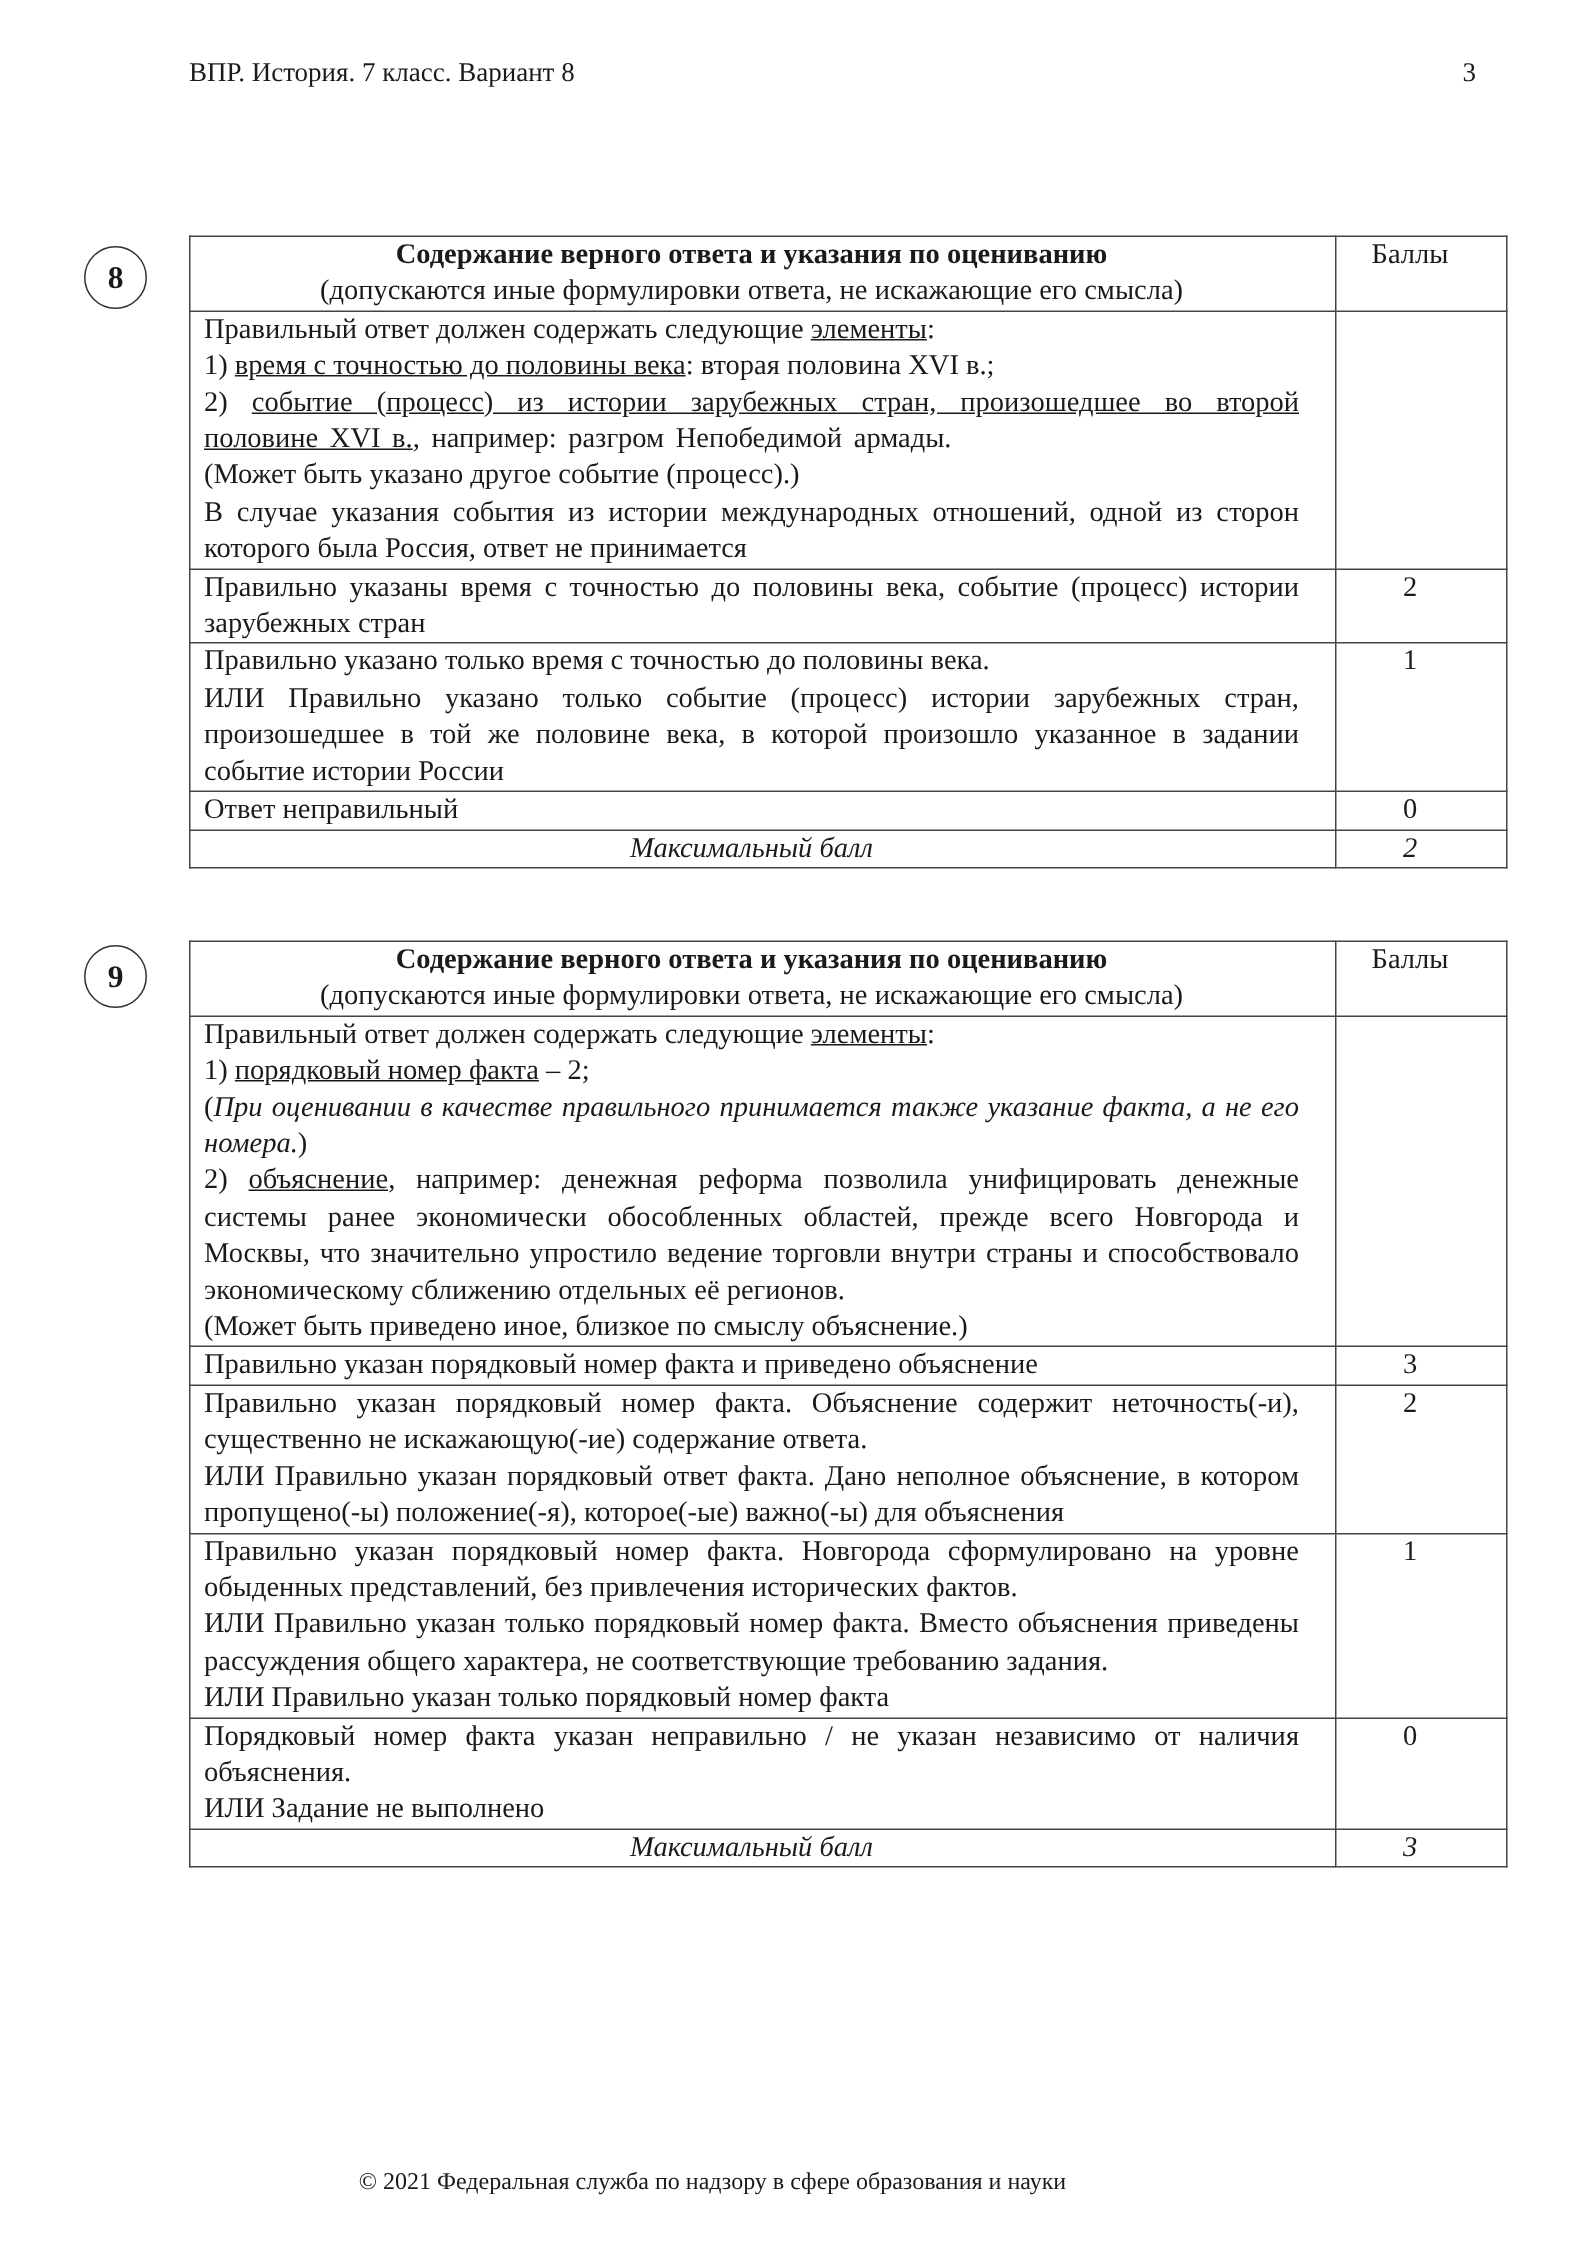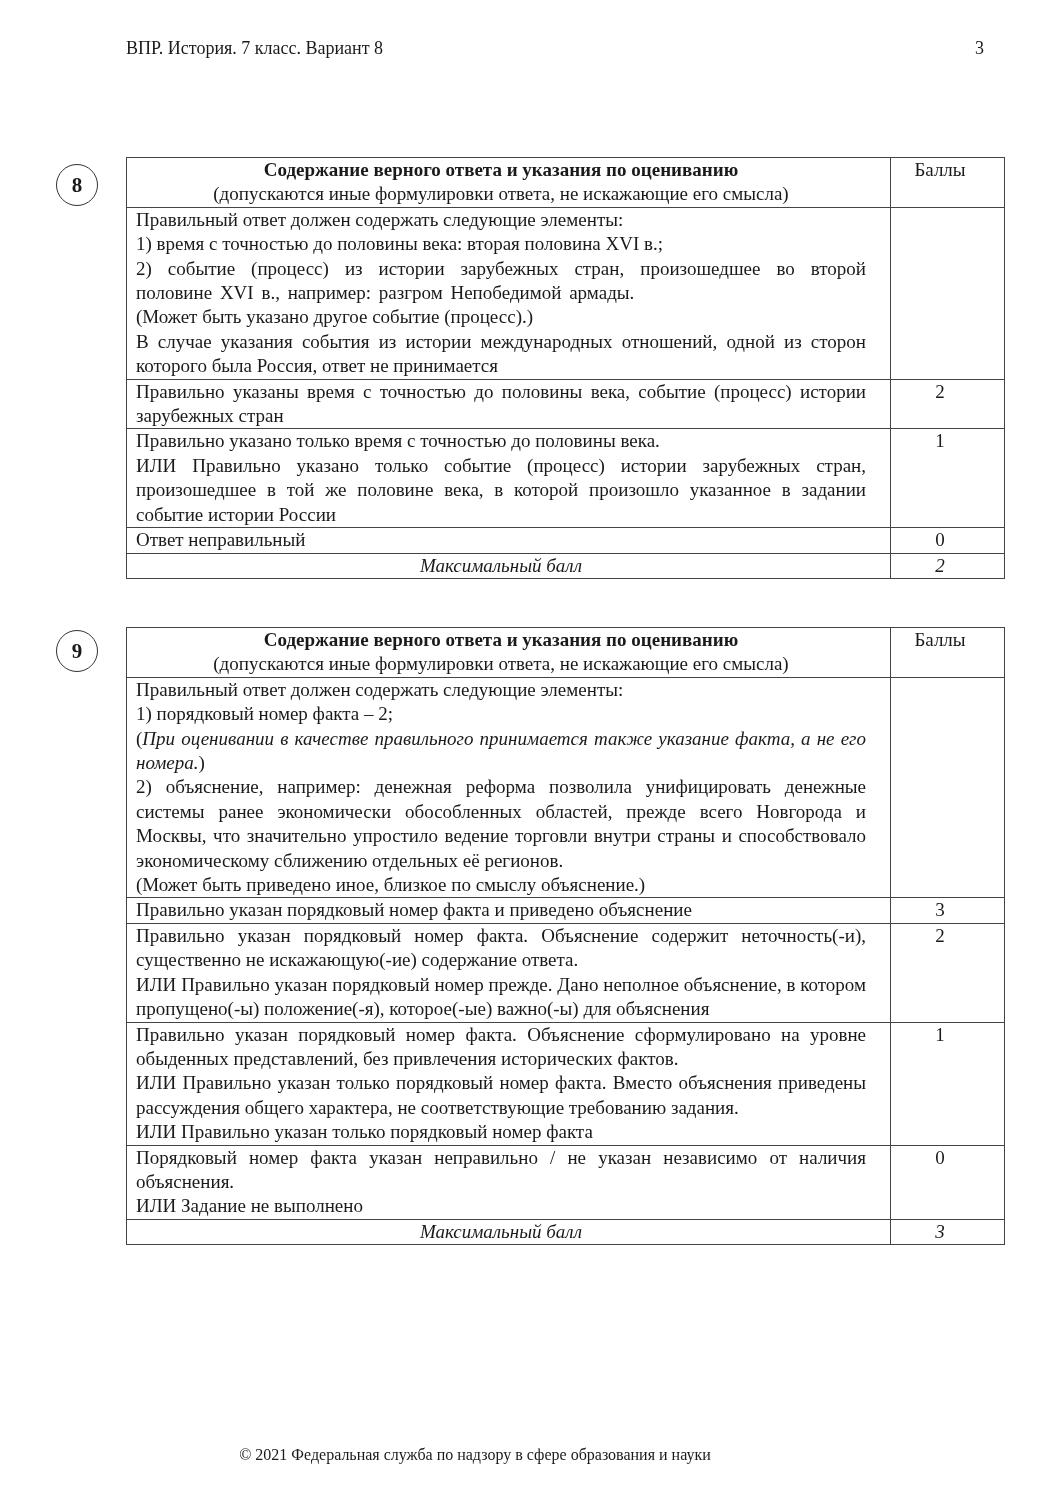--- a/index.html
+++ b/index.html
@@ -23,21 +23,21 @@
     border-collapse: collapse; font-size: 19px; line-height: 24.4px;
   }
   table.crit td, table.crit th {
     border: 1.3px solid #444; vertical-align: top; padding: 0 24px 0 9px;
   }
   table.crit th { font-weight: normal; text-align: center; }
   .col-score { width: 80px; text-align: center; }
   .hdr-bold { font-weight: bold; }
   .hdr-bold-score { font-weight: bold; vertical-align: top; }
   .just { text-align: justify; text-align-last: left; }
-  .u { }
+  .u { text-decoration: underline; }
   .i { font-style: italic; }
   .max-label { text-align: center; font-style: italic; }
   .max-val { font-style: italic; text-align: center; }
 </style>
 </head>
 <body>
 
 <div class="header-left">ВПР. История. 7 класс. Вариант 8</div>
 <div class="header-right">3</div>
 
@@ -107,27 +107,27 @@
     </td>
     <td class="col-score"></td>
   </tr>
   <tr>
     <td>Правильно указан порядковый номер факта и приведено объяснение</td>
     <td class="col-score">3</td>
   </tr>
   <tr>
     <td class="just">
       <div class="just">Правильно указан порядковый номер факта. Объяснение содержит неточность(-и), существенно не искажающую(-ие) содержание ответа.</div>
-      <div class="just">ИЛИ Правильно указан порядковый номер прежде. Дано неполное объяснение, в котором пропущено(-ы) положение(-я), которое(-ые) важно(-ы) для объяснения</div>
+      <div class="just">ИЛИ Правильно указан порядковый ответ факта. Дано неполное объяснение, в котором пропущено(-ы) положение(-я), которое(-ые) важно(-ы) для объяснения</div>
     </td>
     <td class="col-score">2</td>
   </tr>
   <tr>
     <td class="just">
-      <div class="just">Правильно указан порядковый номер факта. Объяснение сформулировано на уровне обыденных представлений, без привлечения исторических фактов.</div>
+      <div class="just">Правильно указан порядковый номер факта. Новгорода сформулировано на уровне обыденных представлений, без привлечения исторических фактов.</div>
       <div class="just">ИЛИ Правильно указан только порядковый номер факта. Вместо объяснения приведены рассуждения общего характера, не соответствующие требованию задания.</div>
       <div>ИЛИ Правильно указан только порядковый номер факта</div>
     </td>
     <td class="col-score">1</td>
   </tr>
   <tr>
     <td class="just">
       <div class="just">Порядковый номер факта указан неправильно / не указан независимо от наличия объяснения.</div>
       <div>ИЛИ Задание не выполнено</div>
     </td>

